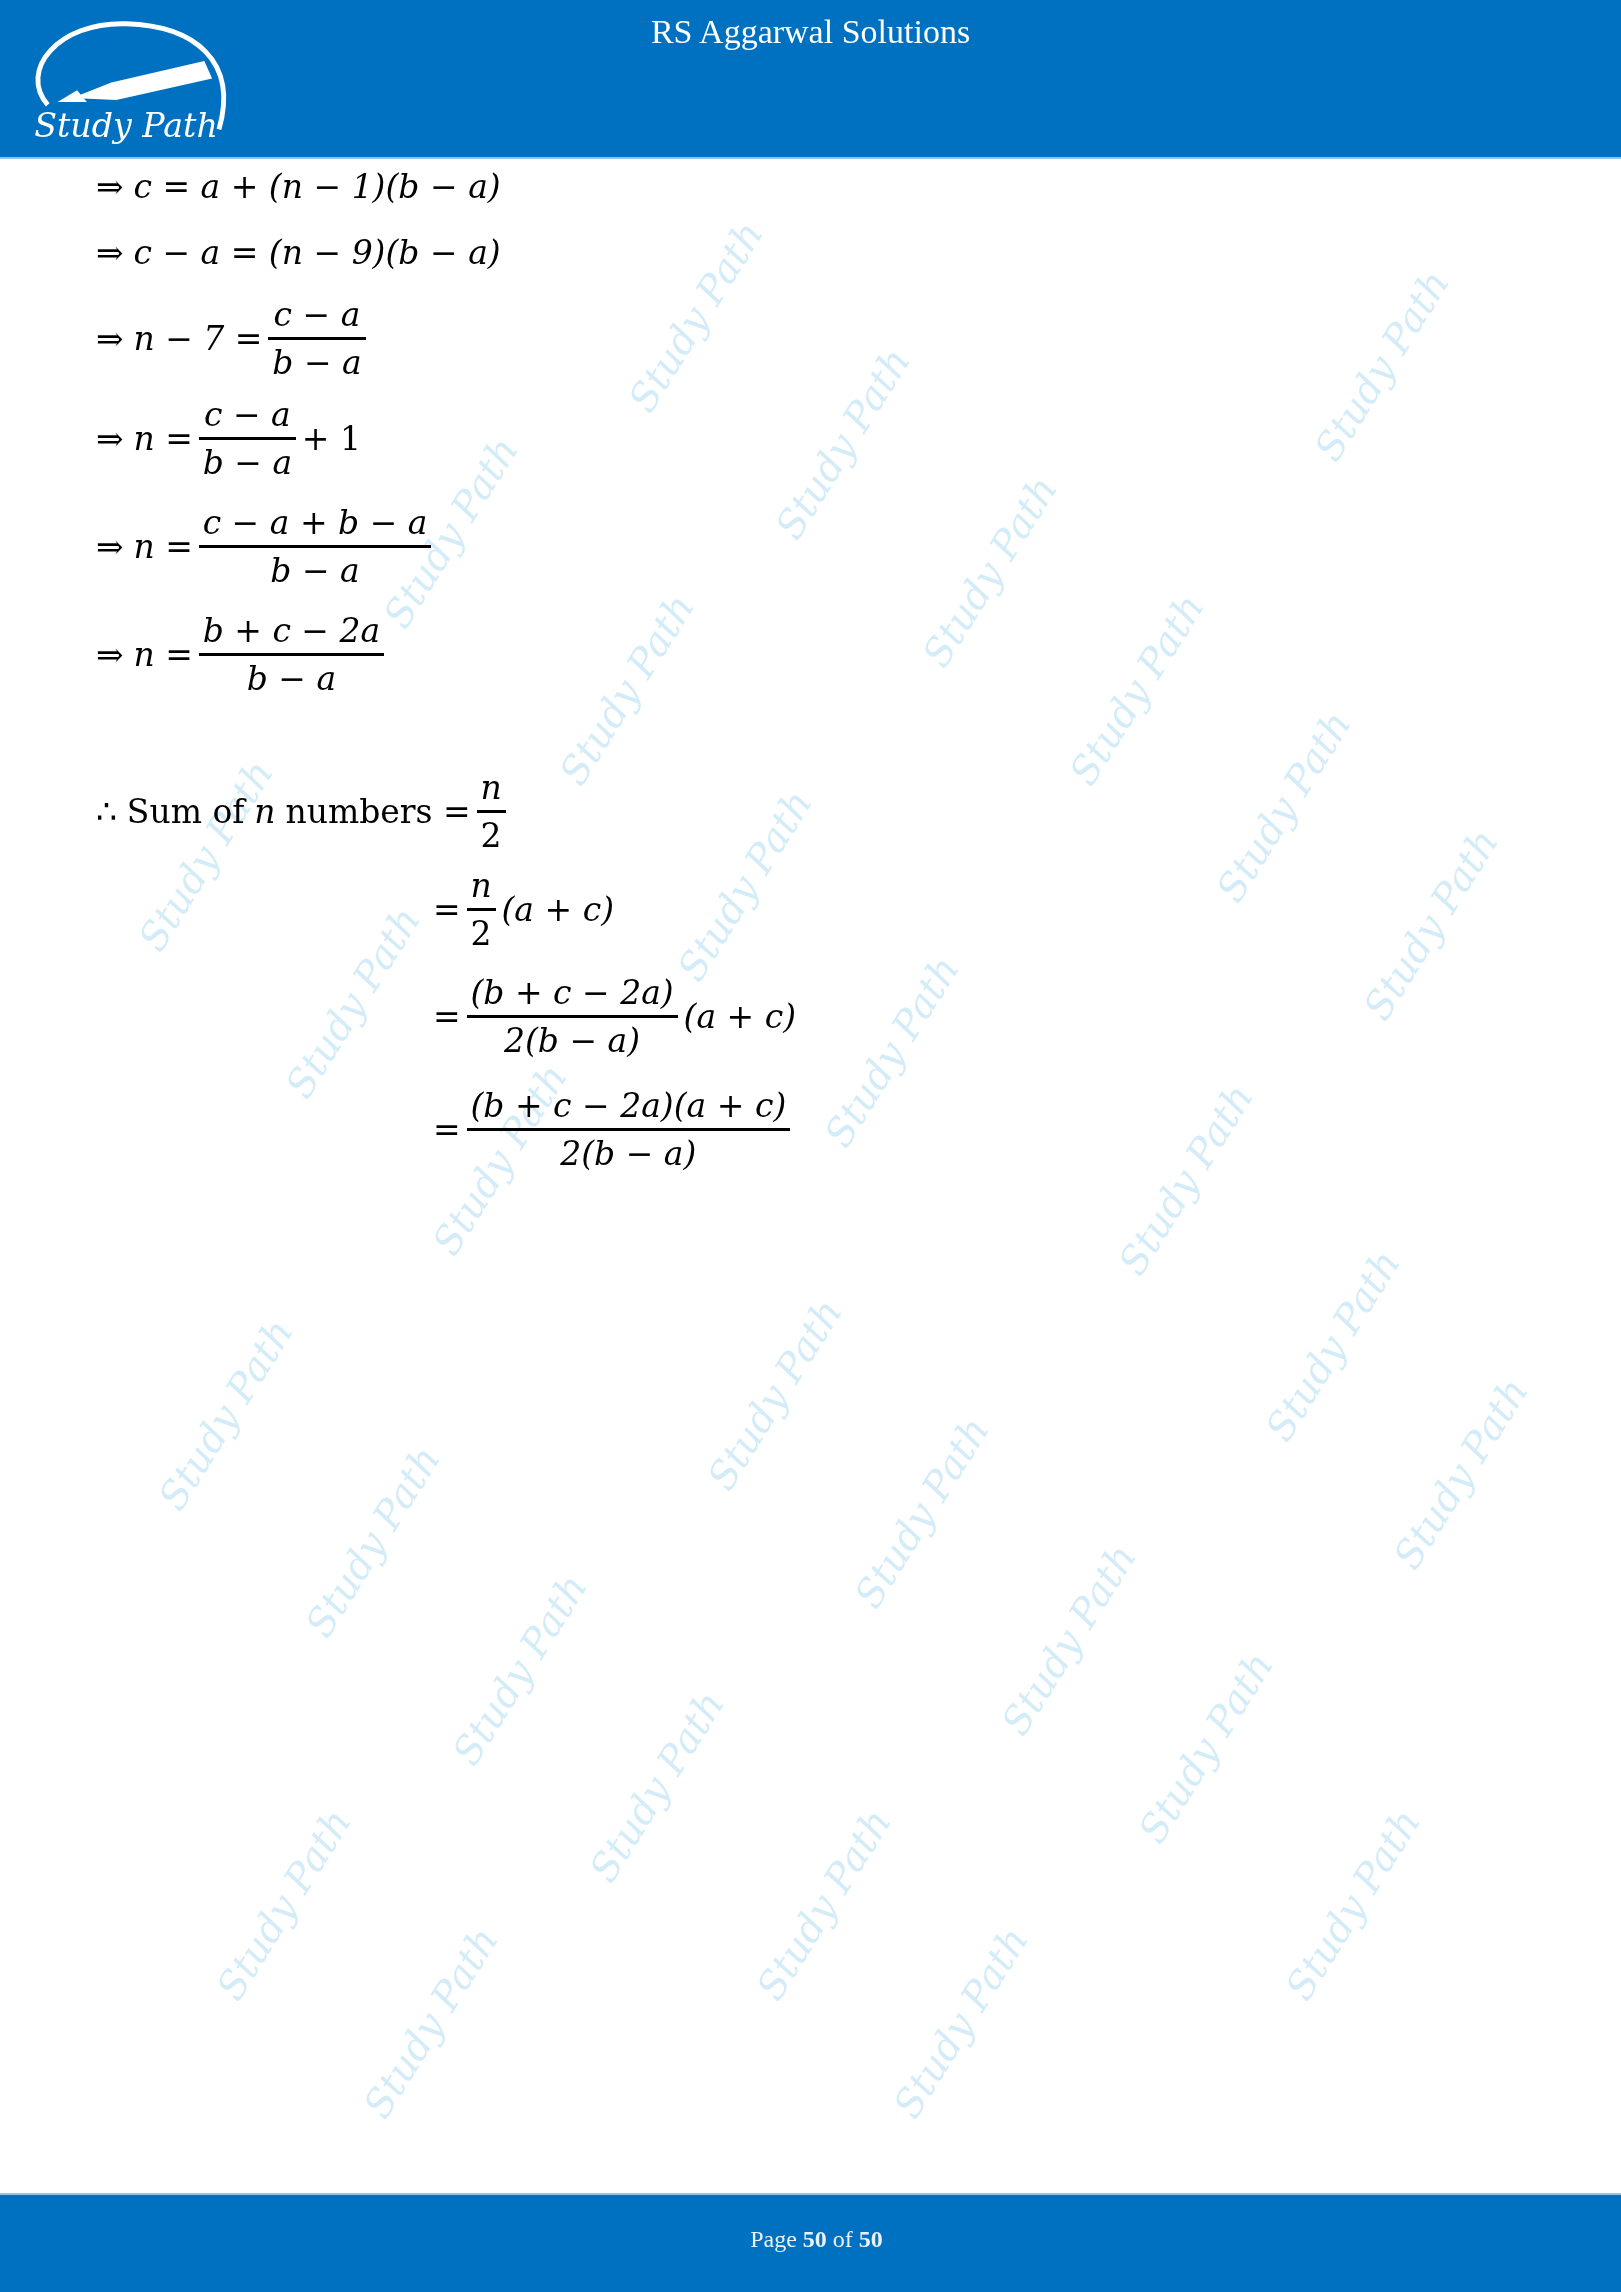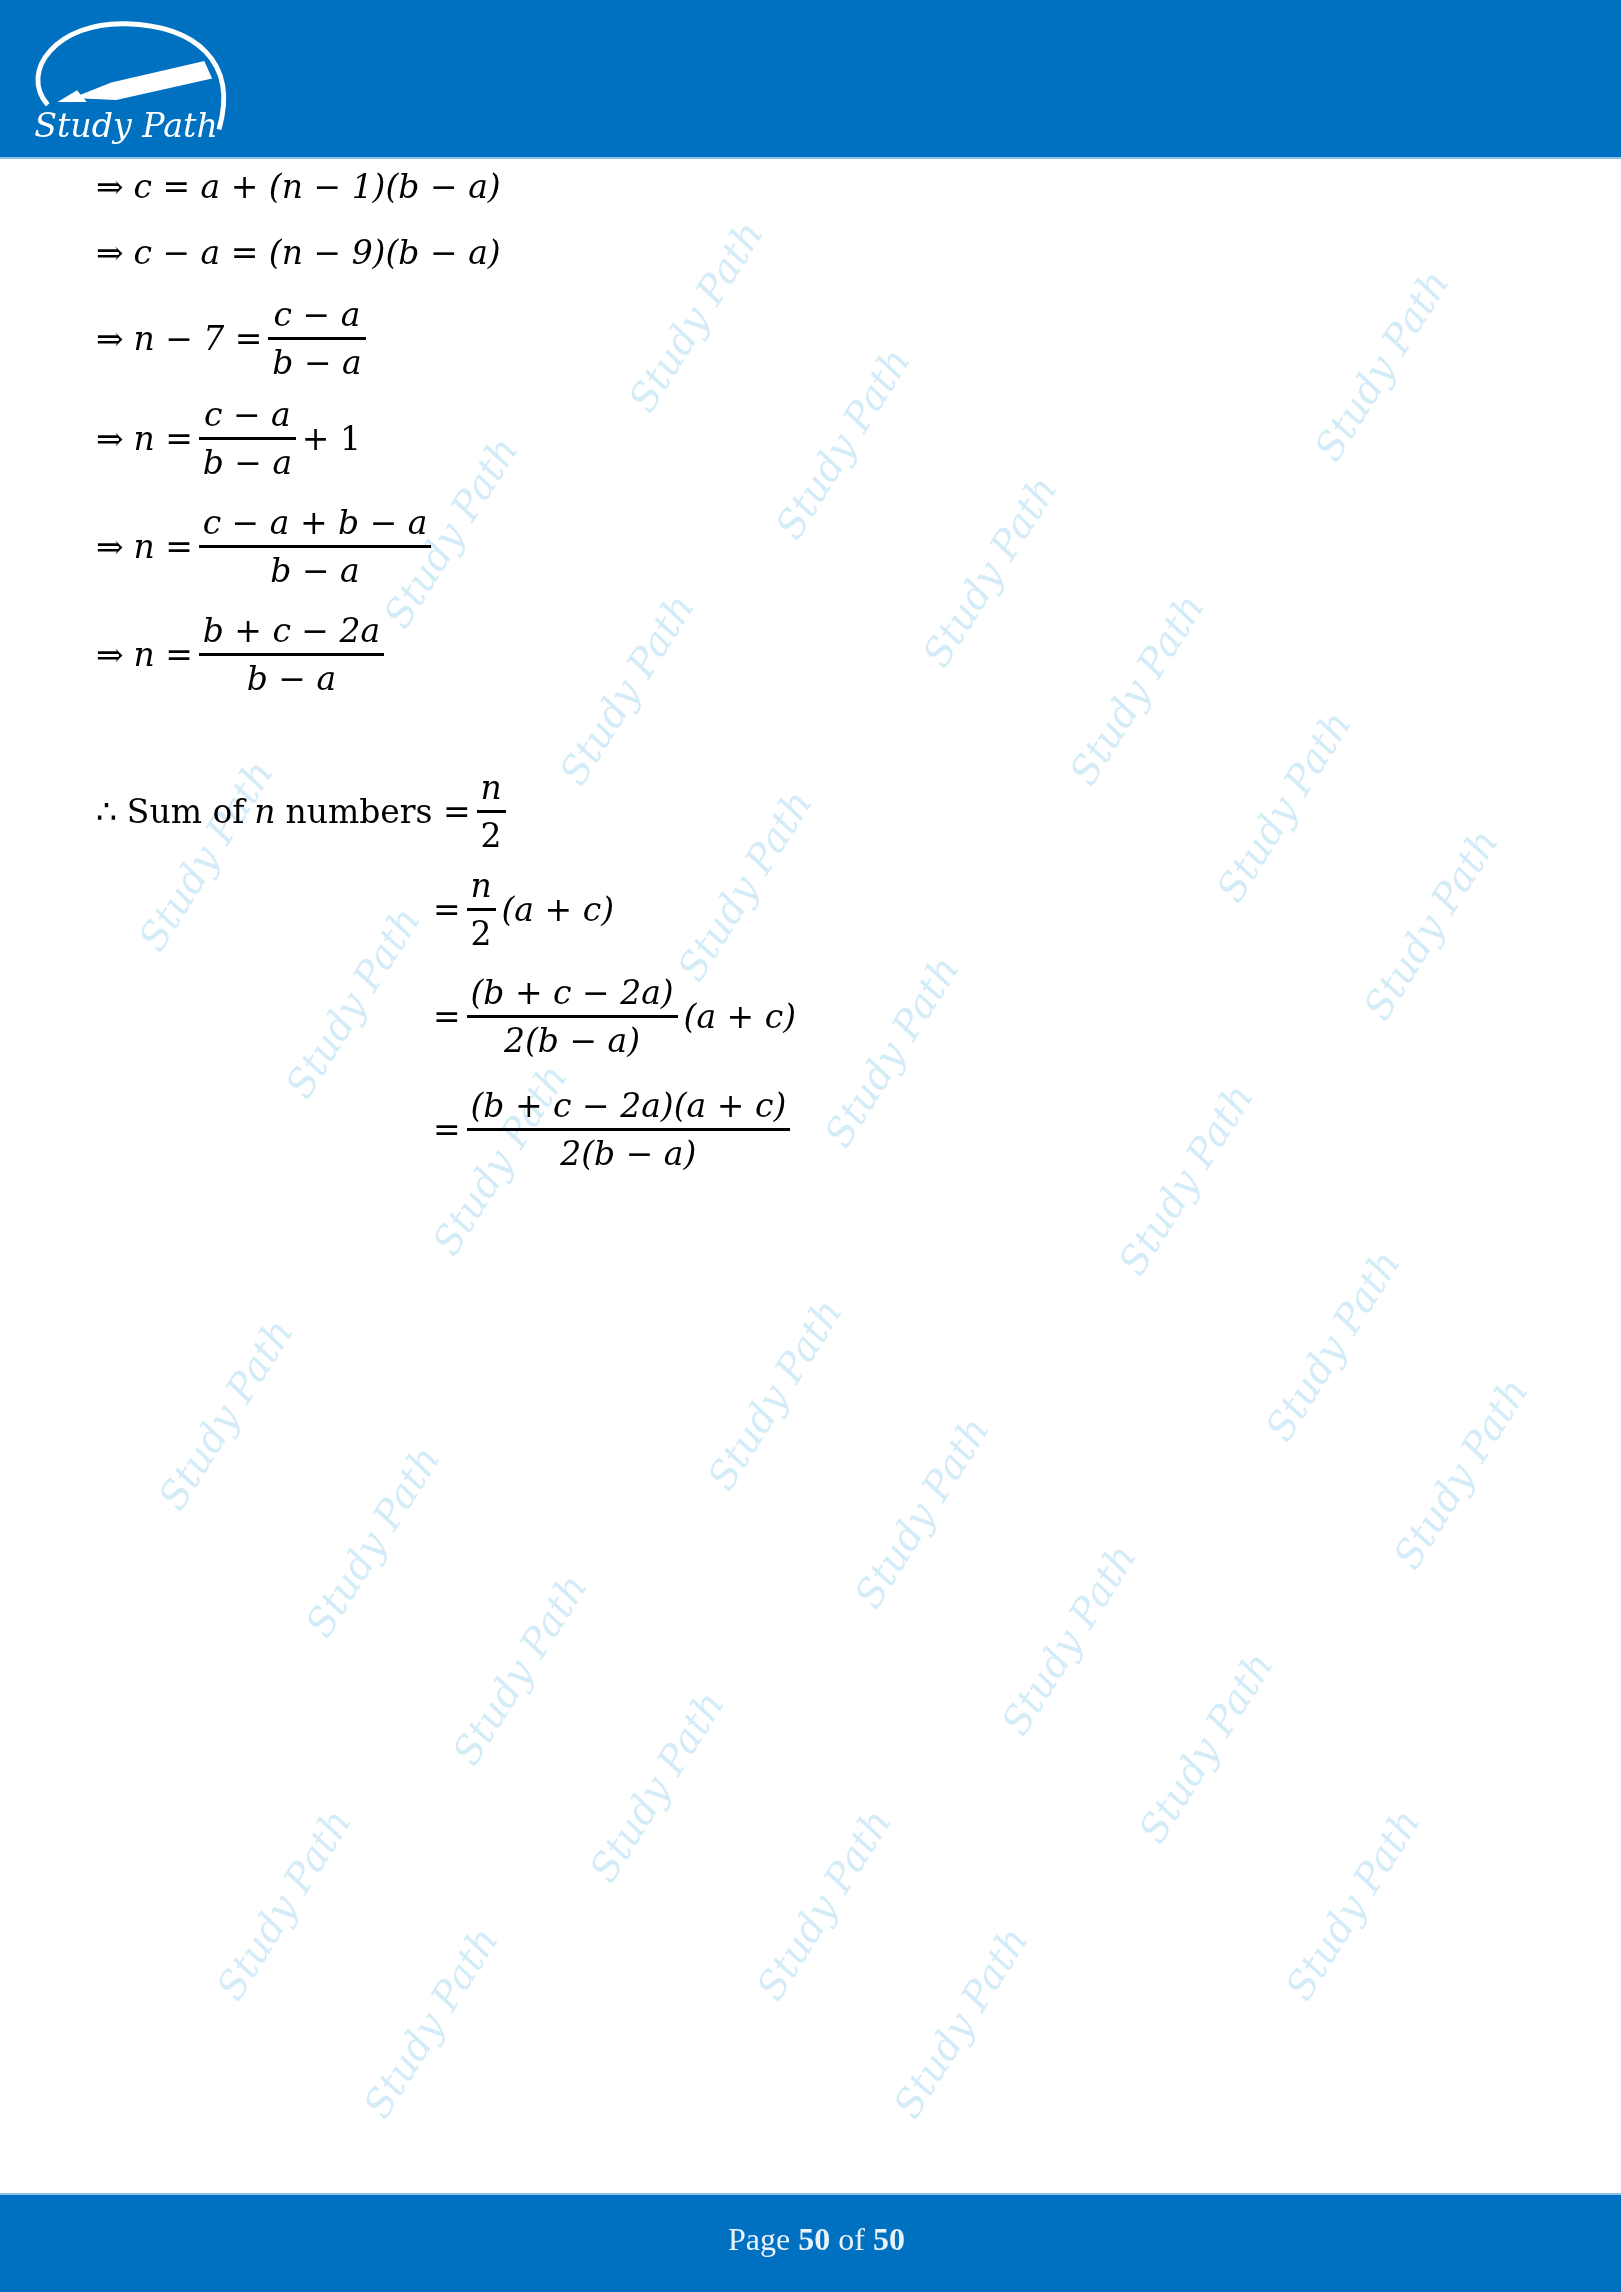--- a/index.html
+++ b/index.html
@@ -17,21 +17,21 @@
   .header .line {
     font-family: "Liberation Serif", serif; font-size: 34px; line-height: 45px;
   }
   .header .lines { padding-top: 8.8px; }
   .logo { position: absolute; left: 17.6px; top: 11.8px; width: 218px; height: 137px; }
   .footer {
     position: absolute; left: 0; top: 2193px; width: 1621px; height: 100px;
     background: #0070c0; color: #eaf3fb; text-align: center;
     border-top: 2.9px solid #8cc4ea;
   }
-  .footer .pg { font-family: "Liberation Serif", serif; font-size: 32px; line-height: 88px; margin-left: 12px; }
+  .footer .pg { font-family: "Liberation Serif", serif; font-size: 24px; line-height: 88px; margin-left: 12px; }
   .footer .num { font-weight: bold; }
 
   .watermarks { position: absolute; left: 0; top: 0; width: 1621px; height: 2293px; pointer-events: none; }
   .wm {
     position: absolute; font-family: "DejaVu Serif", serif; font-style: italic;
     font-size: 39px; color: #c9e8f6; transform: rotate(-58deg); white-space: nowrap; opacity: 0.8;
   }
   .row { position: absolute; display: flex; align-items: center; white-space: nowrap;
          font-family: "DejaVu Serif", serif; font-size: 33px; }
   .frac { display: inline-flex; flex-direction: column; align-items: center; margin: 0 5.9px; vertical-align: middle; }
@@ -44,20 +44,21 @@
 <body>
 
 <div class="header">
   <svg class="logo" viewBox="0 0 222 140">
     <path d="M30 95 C 0 60, 40 10, 110 12 C 180 14, 225 50, 205 120" fill="none" stroke="#fff" stroke-width="5"></path>
     <path d="M55 88 L 95 72 L 190 50 L 198 68 L 100 90 Z" fill="#fff"></path>
     <path d="M40 92 L 60 80 L 70 92 Z" fill="#fff"></path>
     <text x="110" y="128" text-anchor="middle" font-family="DejaVu Serif, serif" font-style="italic" font-size="34" fill="#fff">Study Path</text>
   </svg>
   <div class="lines">
+    <div class="line">RS Aggarwal Solutions</div>
   </div>
 </div>
 
 <div class="watermarks">
   <div class="wm" style="left:588px;top:294px">Study Path</div>
   <div class="wm" style="left:1274px;top:343px">Study Path</div>
   <div class="wm" style="left:735px;top:421px">Study Path</div>
   <div class="wm" style="left:882px;top:549px">Study Path</div>
   <div class="wm" style="left:343px;top:510px">Study Path</div>
   <div class="wm" style="left:1029px;top:667px">Study Path</div>

